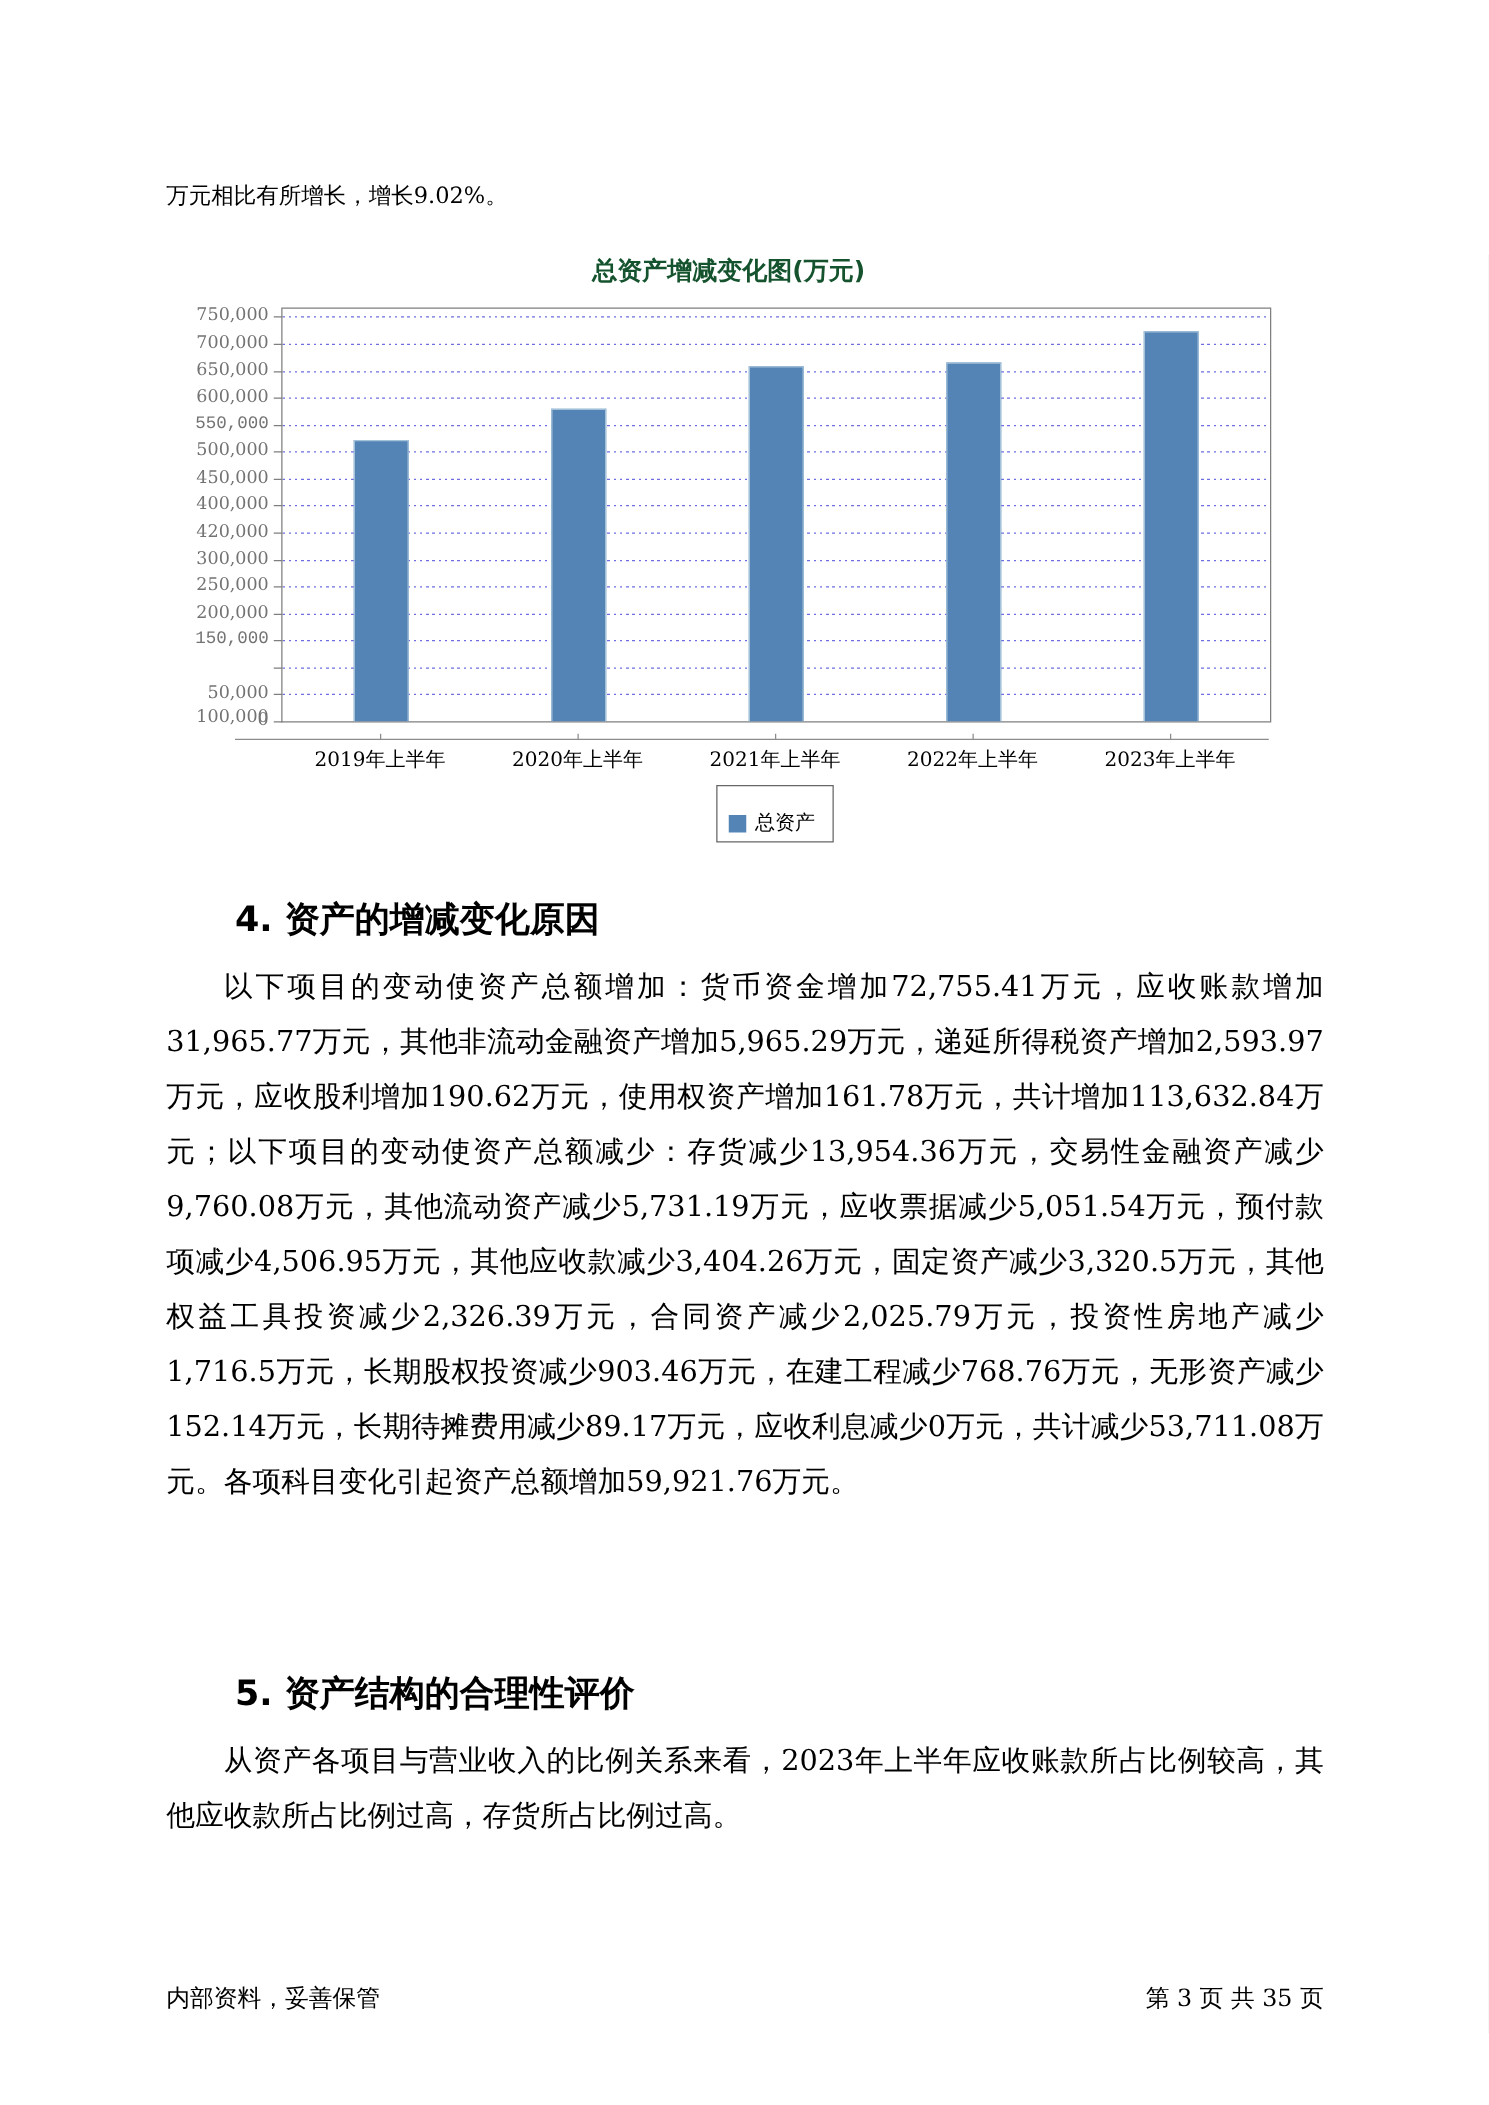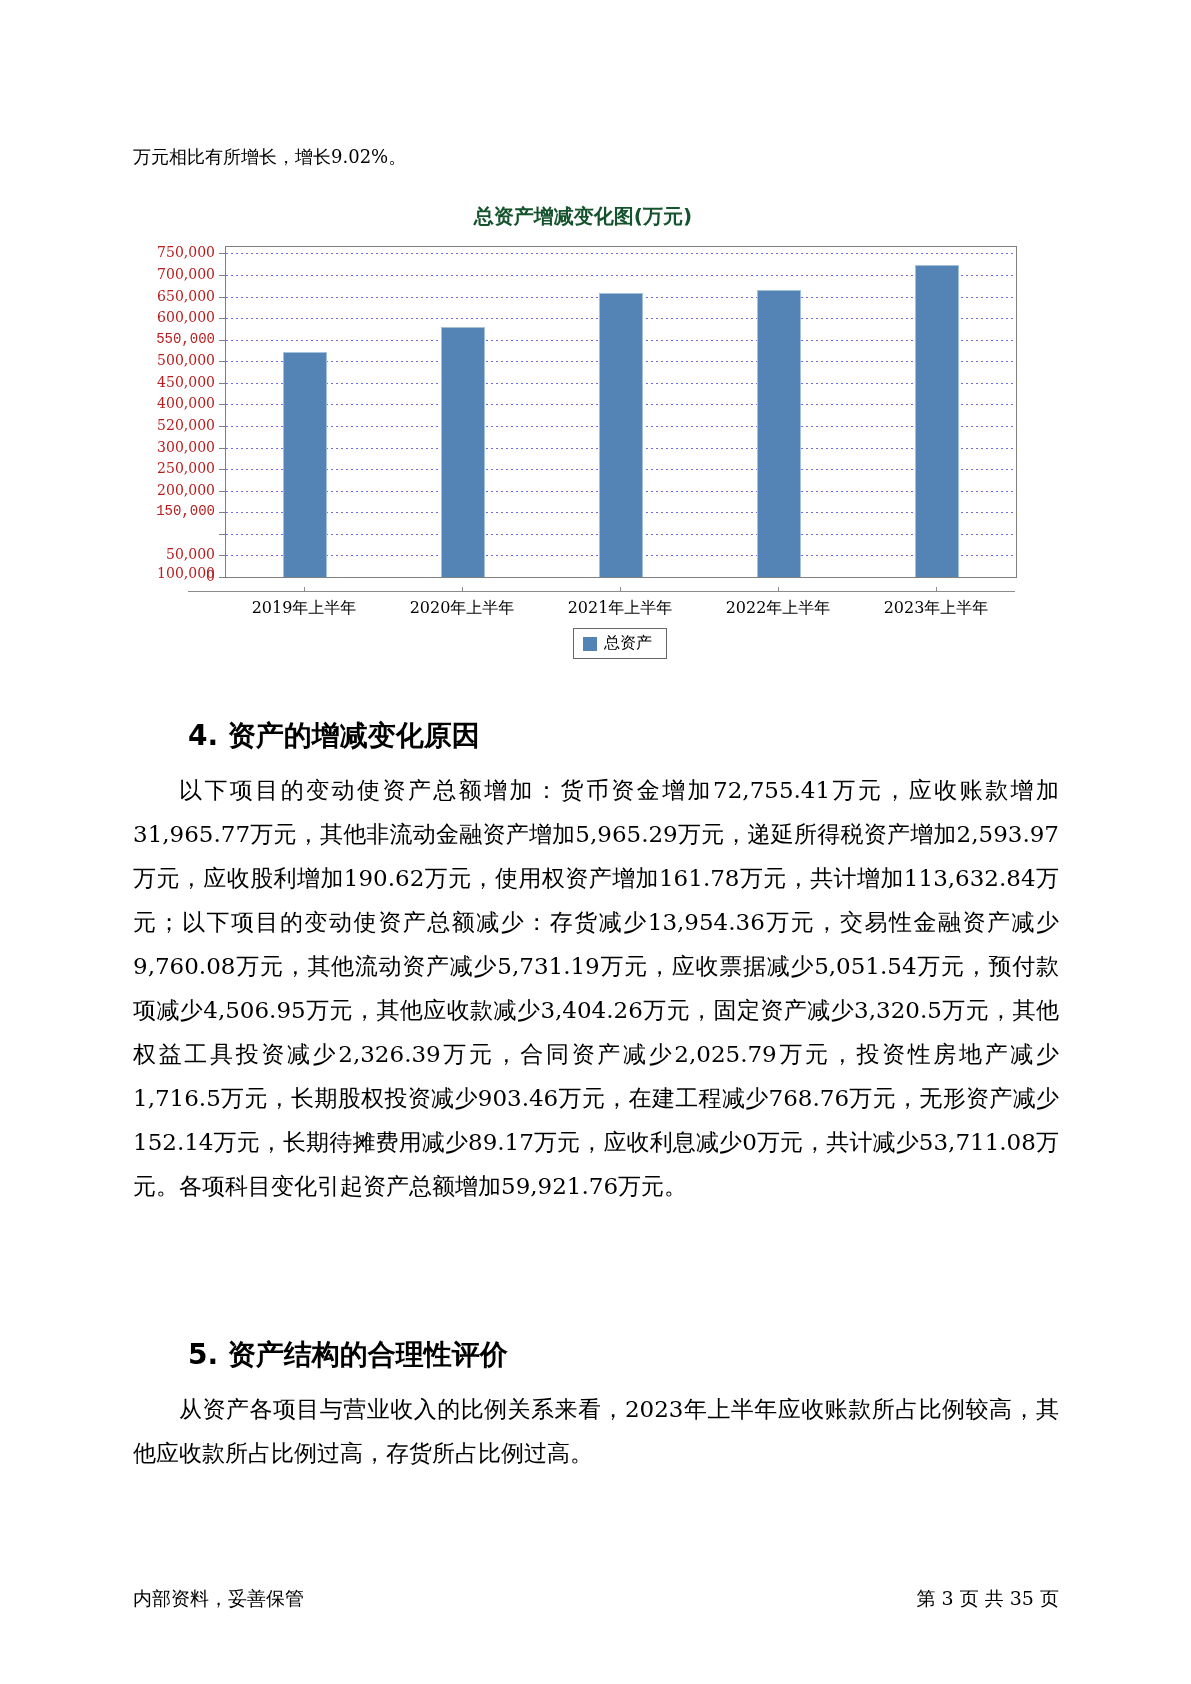--- a/index.html
+++ b/index.html
@@ -22,35 +22,35 @@
   .plot-wrap {
     position:relative; margin-left:75px; width:790px; height:330px;
     border:1px solid #7f7f7f; background:#fff; box-sizing:content-box;
   }
   .gridline {
     position:absolute; left:0; right:0; height:1px;
     background:repeating-linear-gradient(90deg,#6e6ee0 0 2px,transparent 2px 5px);
   }
   .ylabel {
     position:absolute; right:calc(100% + 11px); transform:translateY(-55%);
-    font-size:14px; white-space:nowrap; color:#b91c1c;
+    font-size:14px; white-space:nowrap; color:#737373;
   }
   .ytick { position:absolute; left:-7px; width:7px; height:0; border-top:1px solid #7f7f7f; }
   .bar { position:absolute; bottom:0; width:44px; box-sizing:border-box; }
   .x-axis-line {
     position:relative; margin-left:38px; width:827px; height:0;
     border-top:1px solid #8c8c8c; margin-top:13px;
   }
   .xtick { position:absolute; top:-5px; height:5px; width:0; border-left:1px solid #8c8c8c; }
   .x-labels { margin-left:75px; width:790px; display:flex; margin-top:6px; }
   .xlabel { flex:1; text-align:center; font-size:16px; }
   .legend-row { margin-left:75px; width:790px; display:flex; justify-content:center; margin-top:9px; }
   .legend-box {
     display:flex; align-items:center; gap:7px;
-    border:1px solid #666; padding:4px 14px 4px 9px; font-size:16px; background:#fff;
+    border:1px solid #666; padding:19px 14px 4px 9px; font-size:16px; background:#fff;
   }
   .legend-swatch { width:14px; height:14px; }
   
   .sec-heading {
     position:absolute; left:188px;
     font-family:"DejaVu Sans","Liberation Sans",sans-serif;
     font-weight:bold; font-size:28px; white-space:nowrap;
   }
   .body-para {
     position:absolute; left:133px; width:926px;
@@ -94,21 +94,21 @@
           <div class="ylabel" style="top: 286.863px; margin-top: 40px;">100,000</div>
           <div class="ytick" style="top: 286.863px;"></div>
           <div class="ylabel" style="top: 265.294px; font-family: Liberation Mono, monospace;">150,000</div>
           <div class="ytick" style="top: 265.294px;"></div>
           <div class="ylabel" style="top: 243.725px;">200,000</div>
           <div class="ytick" style="top: 243.725px;"></div>
           <div class="ylabel" style="top: 222.157px;">250,000</div>
           <div class="ytick" style="top: 222.157px;"></div>
           <div class="ylabel" style="top: 200.588px;">300,000</div>
           <div class="ytick" style="top: 200.588px;"></div>
-          <div class="ylabel" style="top: 179.02px;">520,000</div>
+          <div class="ylabel" style="top: 179.02px;">420,000</div>
           <div class="ytick" style="top: 179.02px;"></div>
           <div class="ylabel" style="top: 157.451px;">400,000</div>
           <div class="ytick" style="top: 157.451px;"></div>
           <div class="ylabel" style="top: 135.882px;">450,000</div>
           <div class="ytick" style="top: 135.882px;"></div>
           <div class="ylabel" style="top: 114.314px;">500,000</div>
           <div class="ytick" style="top: 114.314px;"></div>
           <div class="ylabel" style="top: 92.7451px; font-family: Liberation Mono, monospace;">550,000</div>
           <div class="ytick" style="top: 92.7451px;"></div>
           <div class="ylabel" style="top: 71.1765px;">600,000</div>

